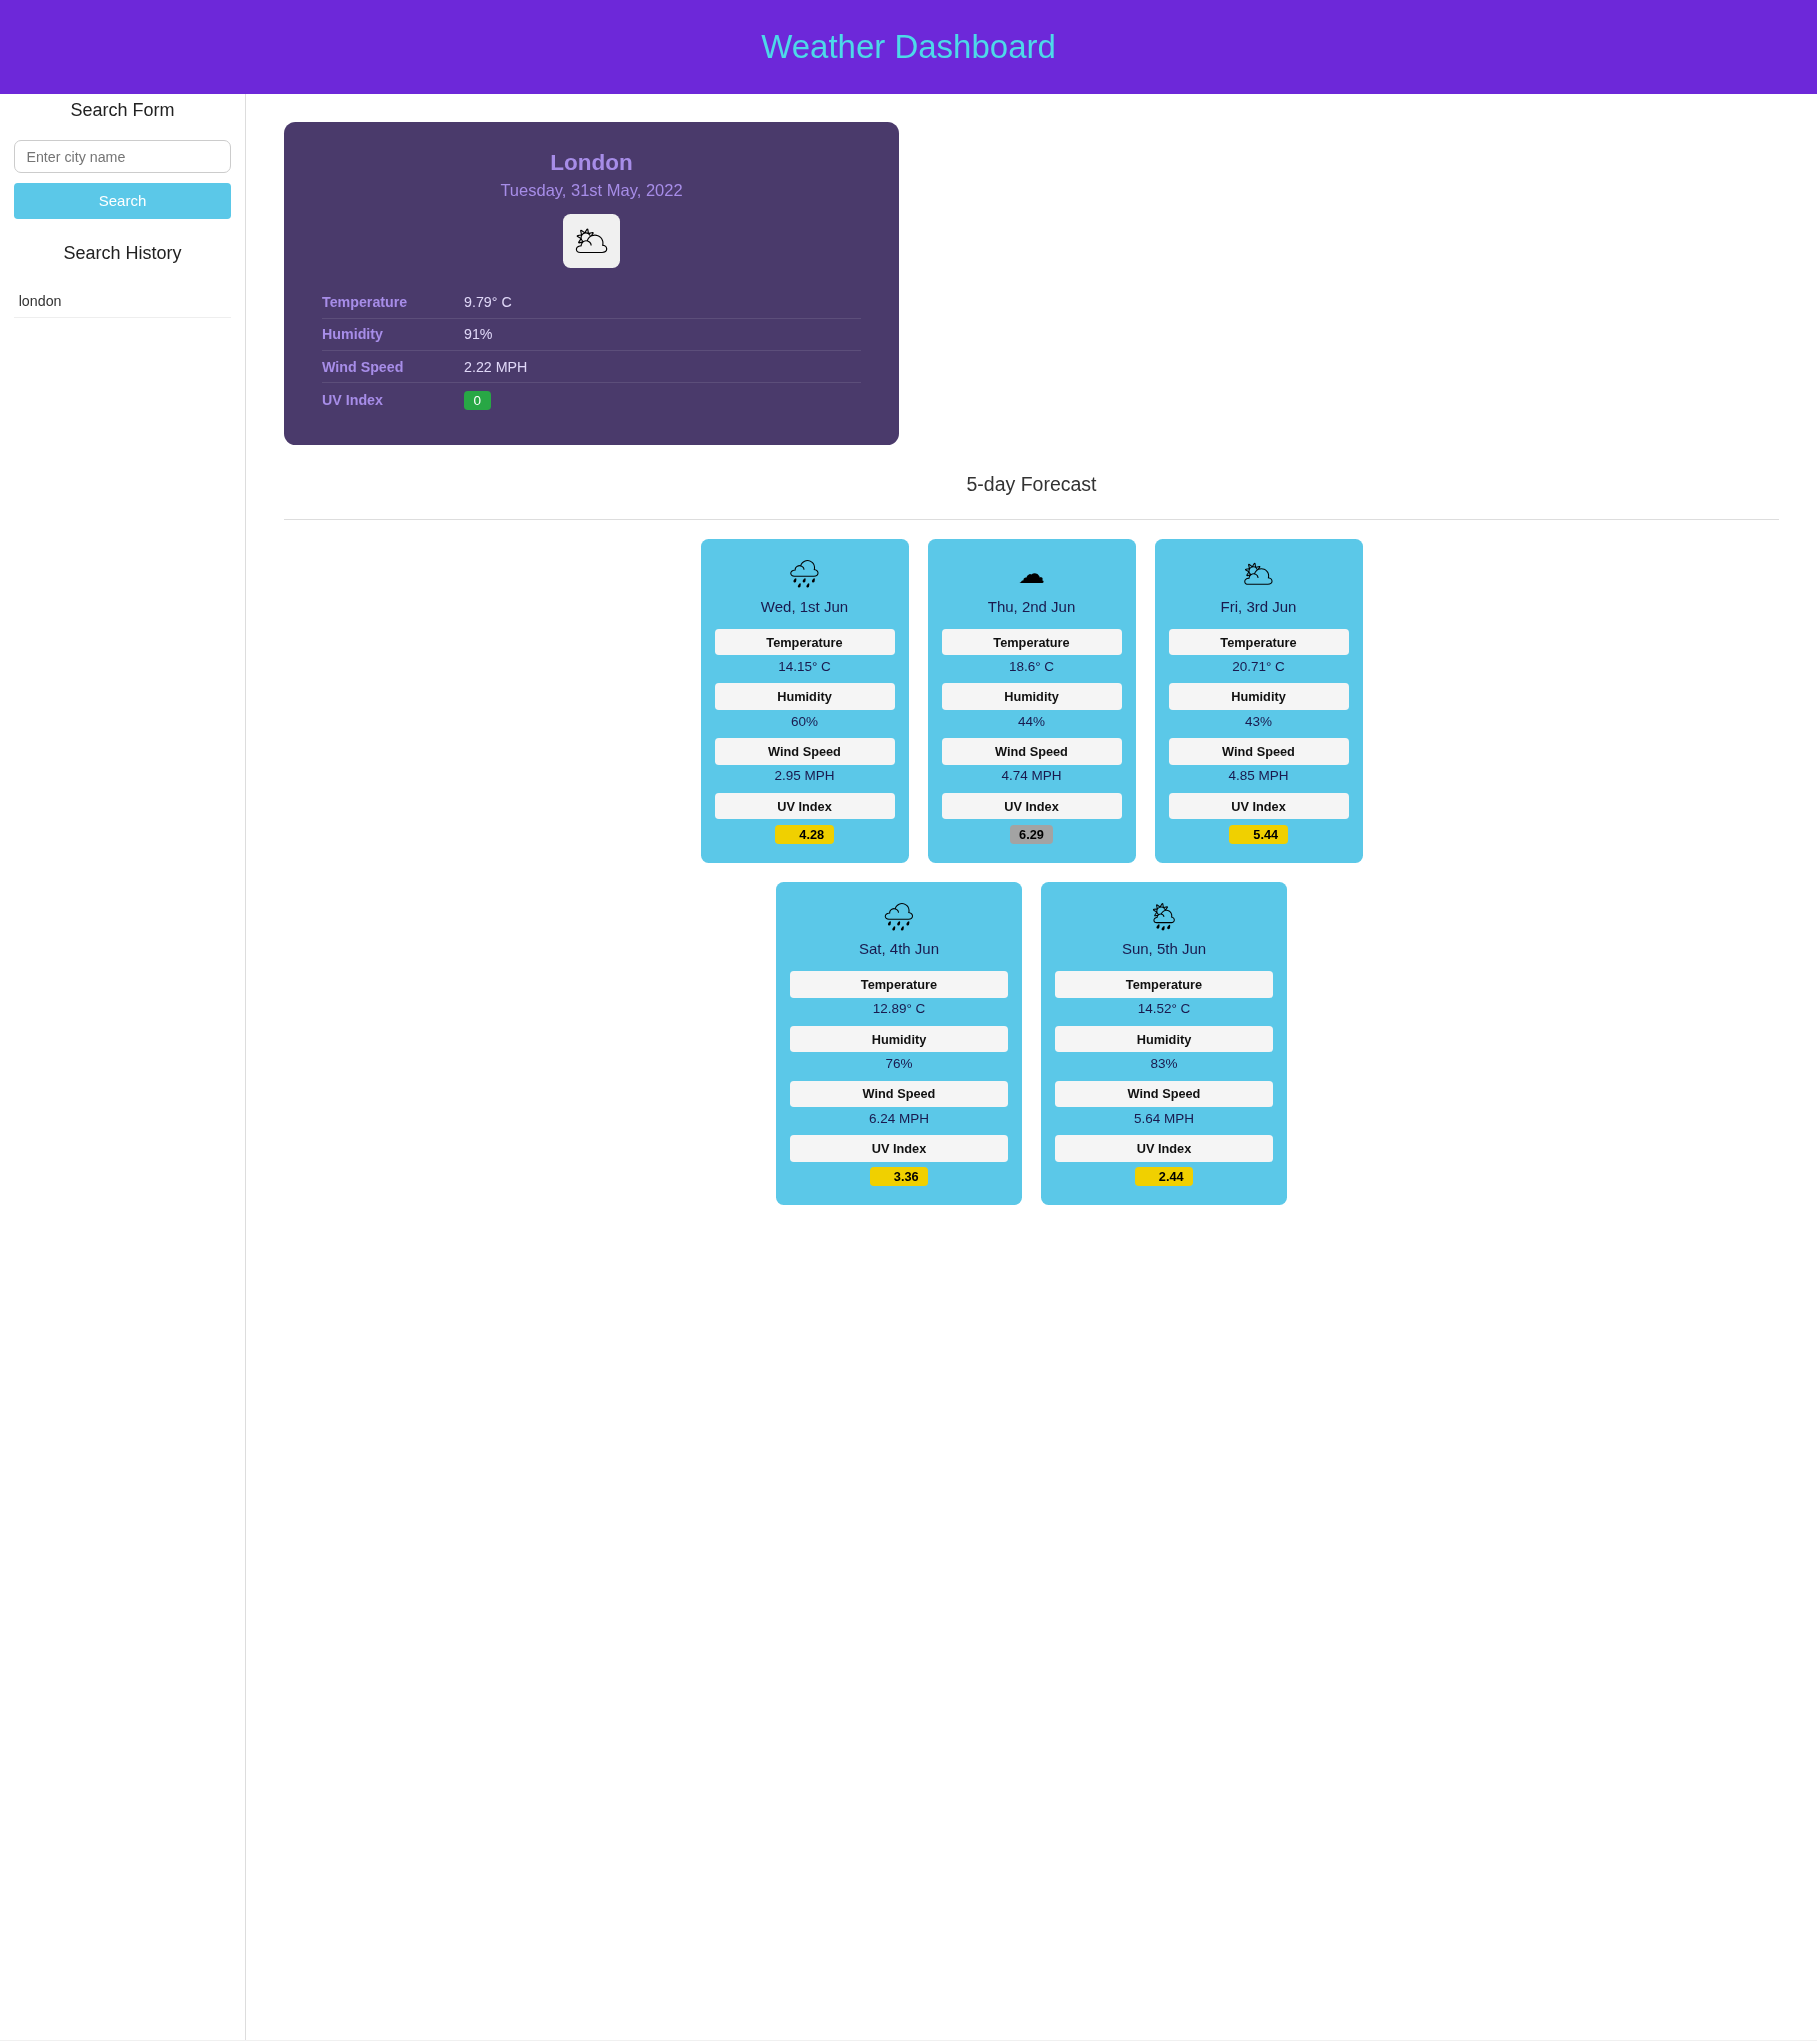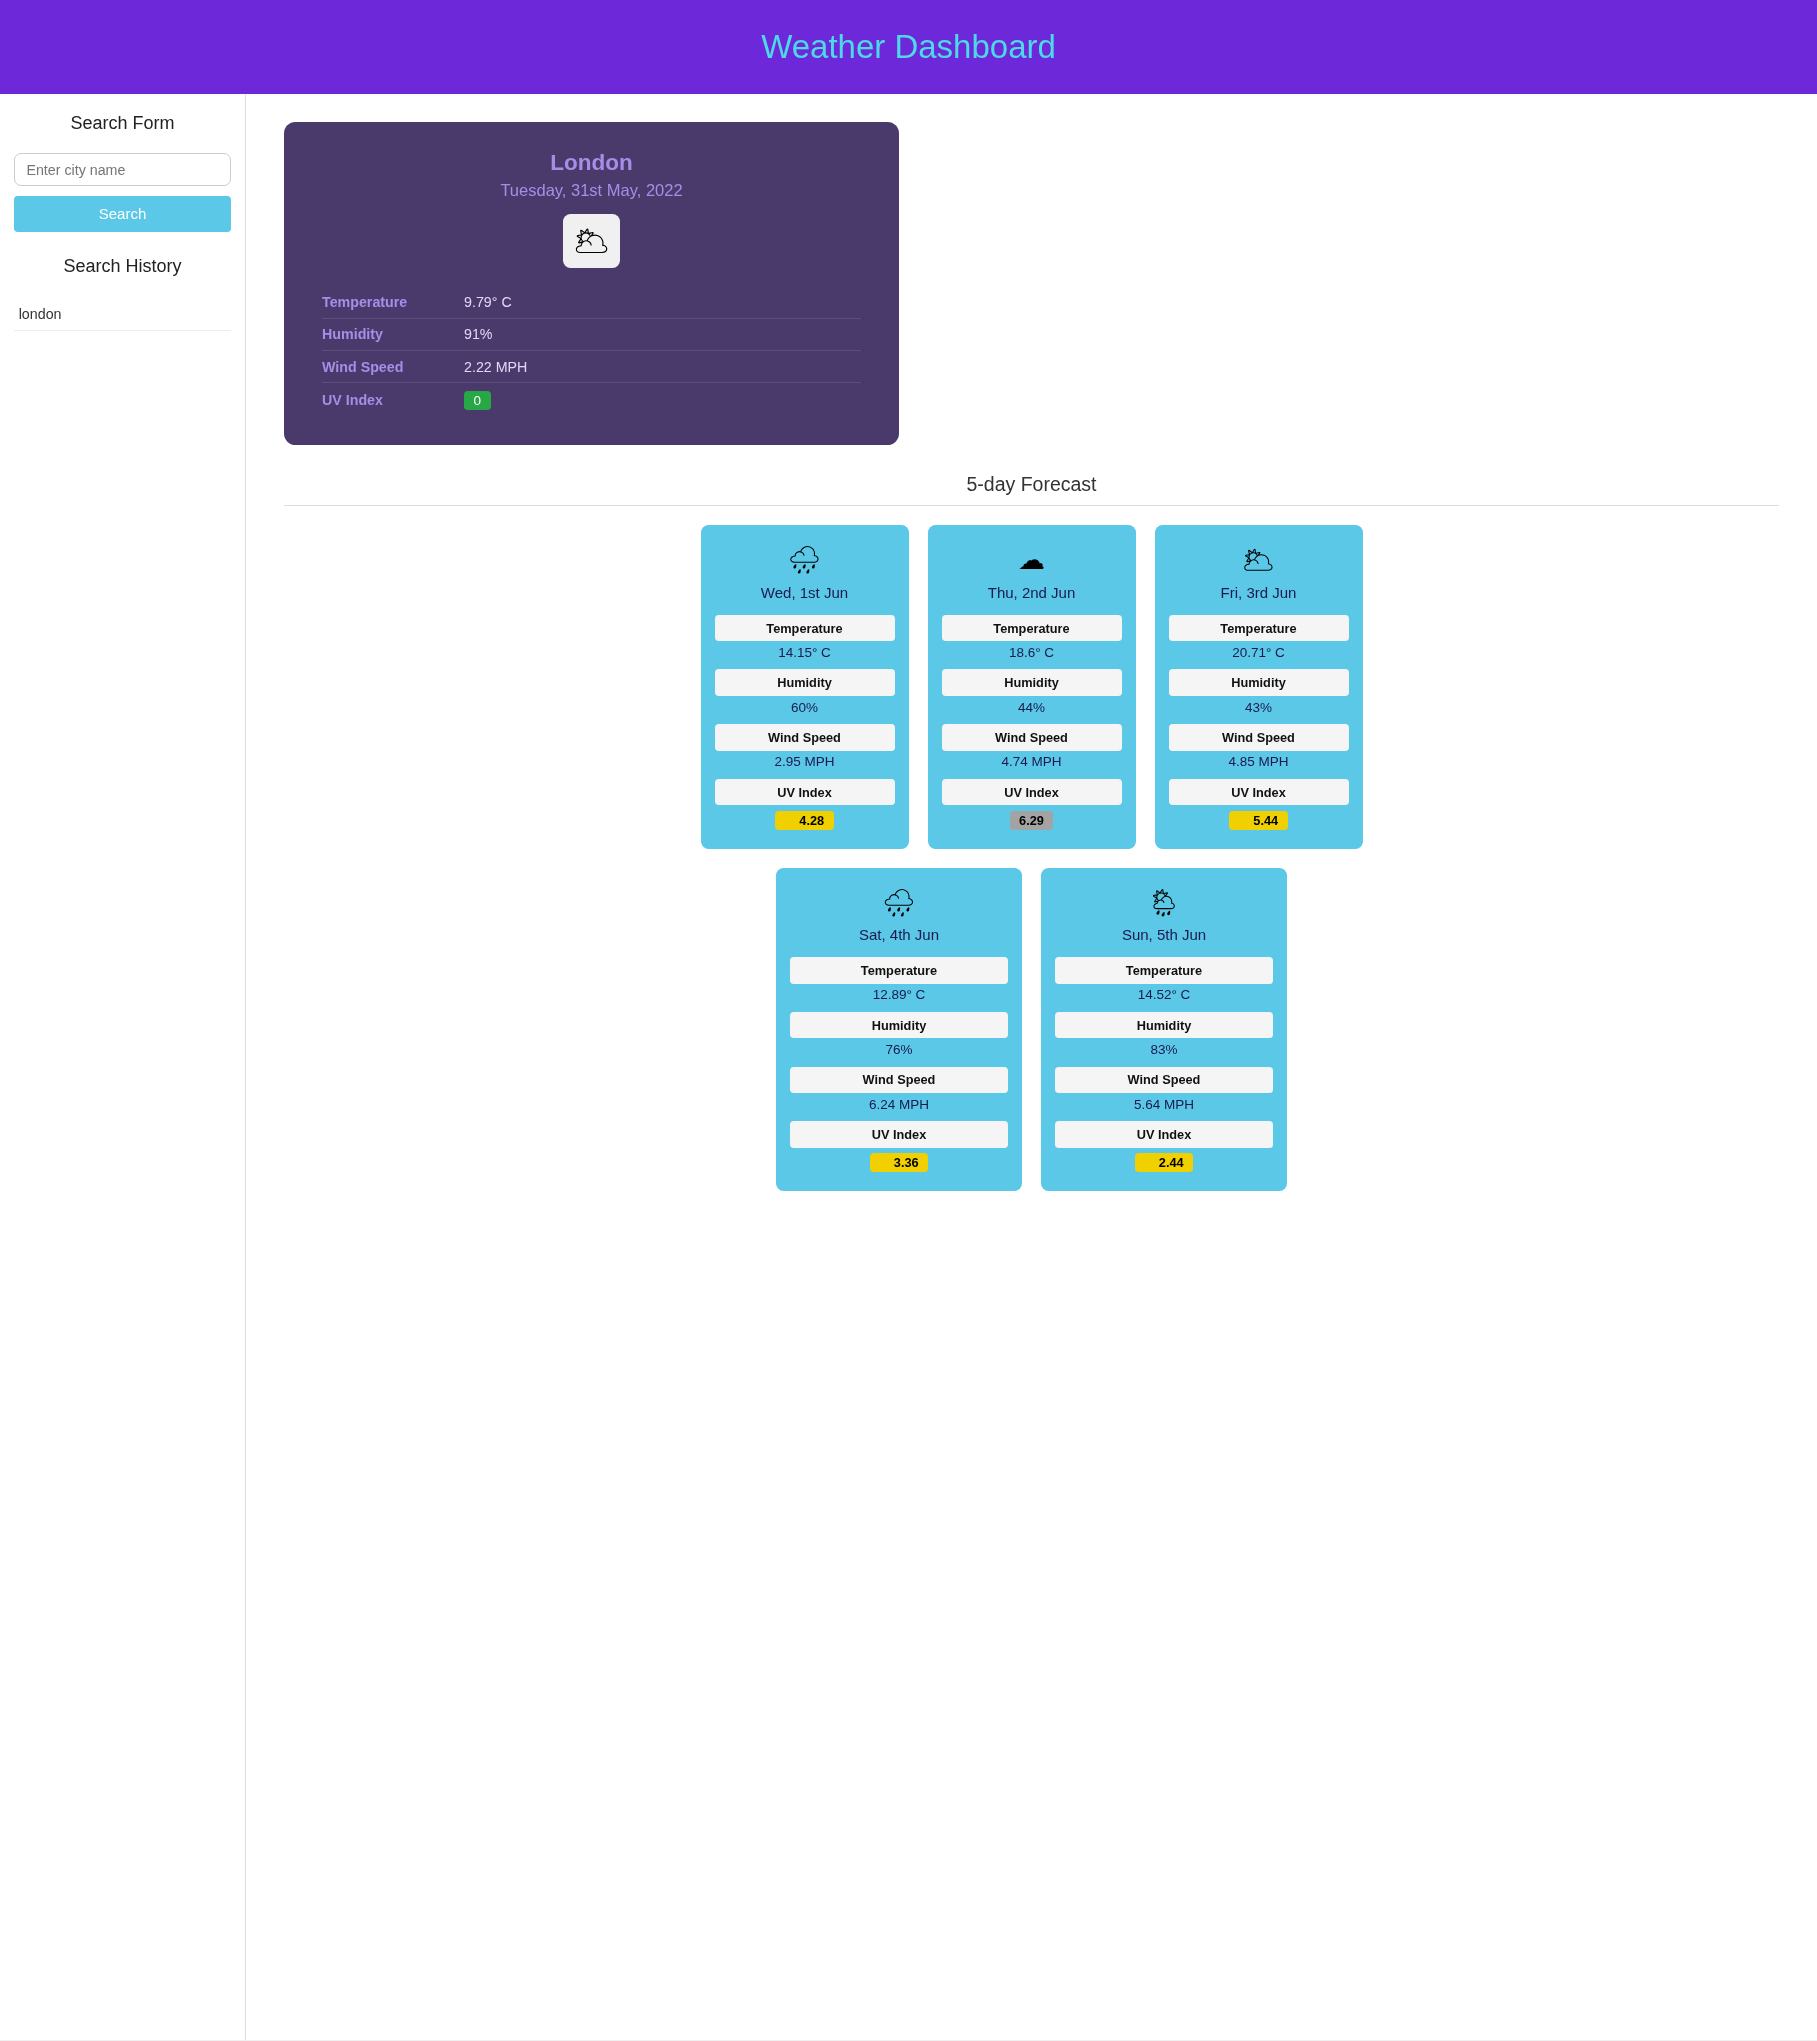--- a/index.html
+++ b/index.html
@@ -22,21 +22,21 @@
       display: flex;
       min-height: calc(100vh - 95px);
     }
 
     
     .sidebar {
       width: 246px;
       min-width: 246px;
       background: #fff;
       border-right: 0.9px solid #ddd;
-      padding: 19px 14px;
+      padding: 6px 14px;
     }
     .sidebar-section-title {
       text-align: center;
       font-size: 1.2rem;
       color: #222;
       margin-bottom: 19px;
       font-weight: normal;
     }
     .search-input {
       width: 100%;
@@ -138,21 +138,21 @@
       border-radius: 3.8px;
       font-size: 0.9rem;
     }
 
     
     .forecast-title {
       text-align: center;
       font-size: 1.3rem;
       color: #333;
       margin-bottom: 19px;
-      padding-bottom: 9px;
+      padding-bottom: 23px;
       border-bottom: 0.9px solid #ddd;
     }
     .forecast-row {
       display: flex;
       gap: 19px;
       margin-bottom: 19px;
       justify-content: center;
     }
     .forecast-card {
       background: #5bc8e8;

